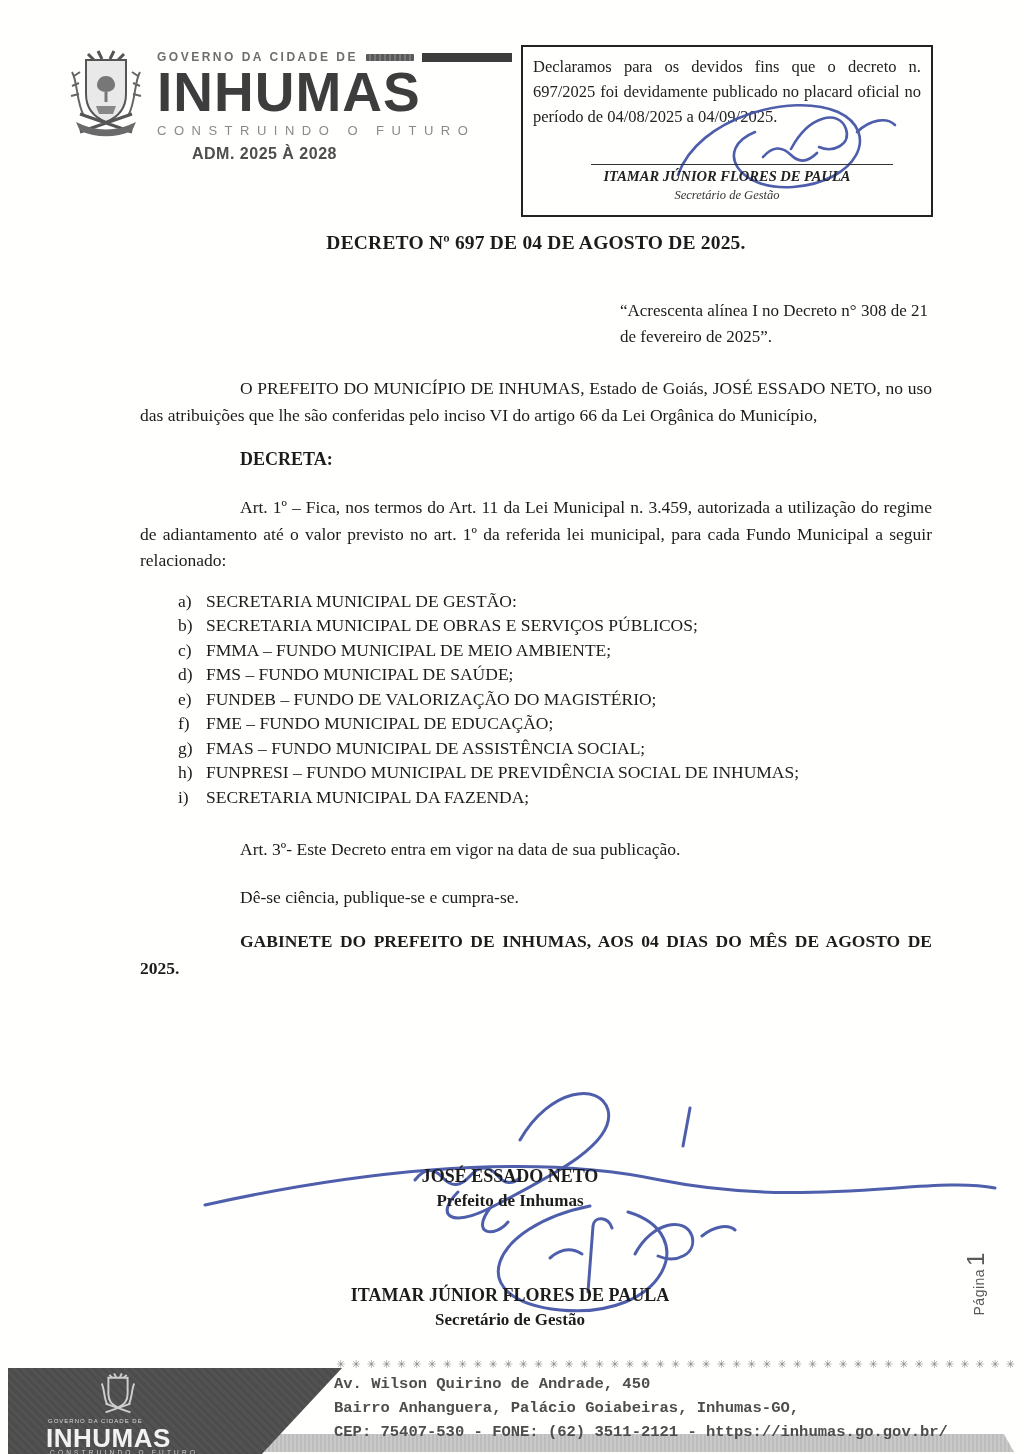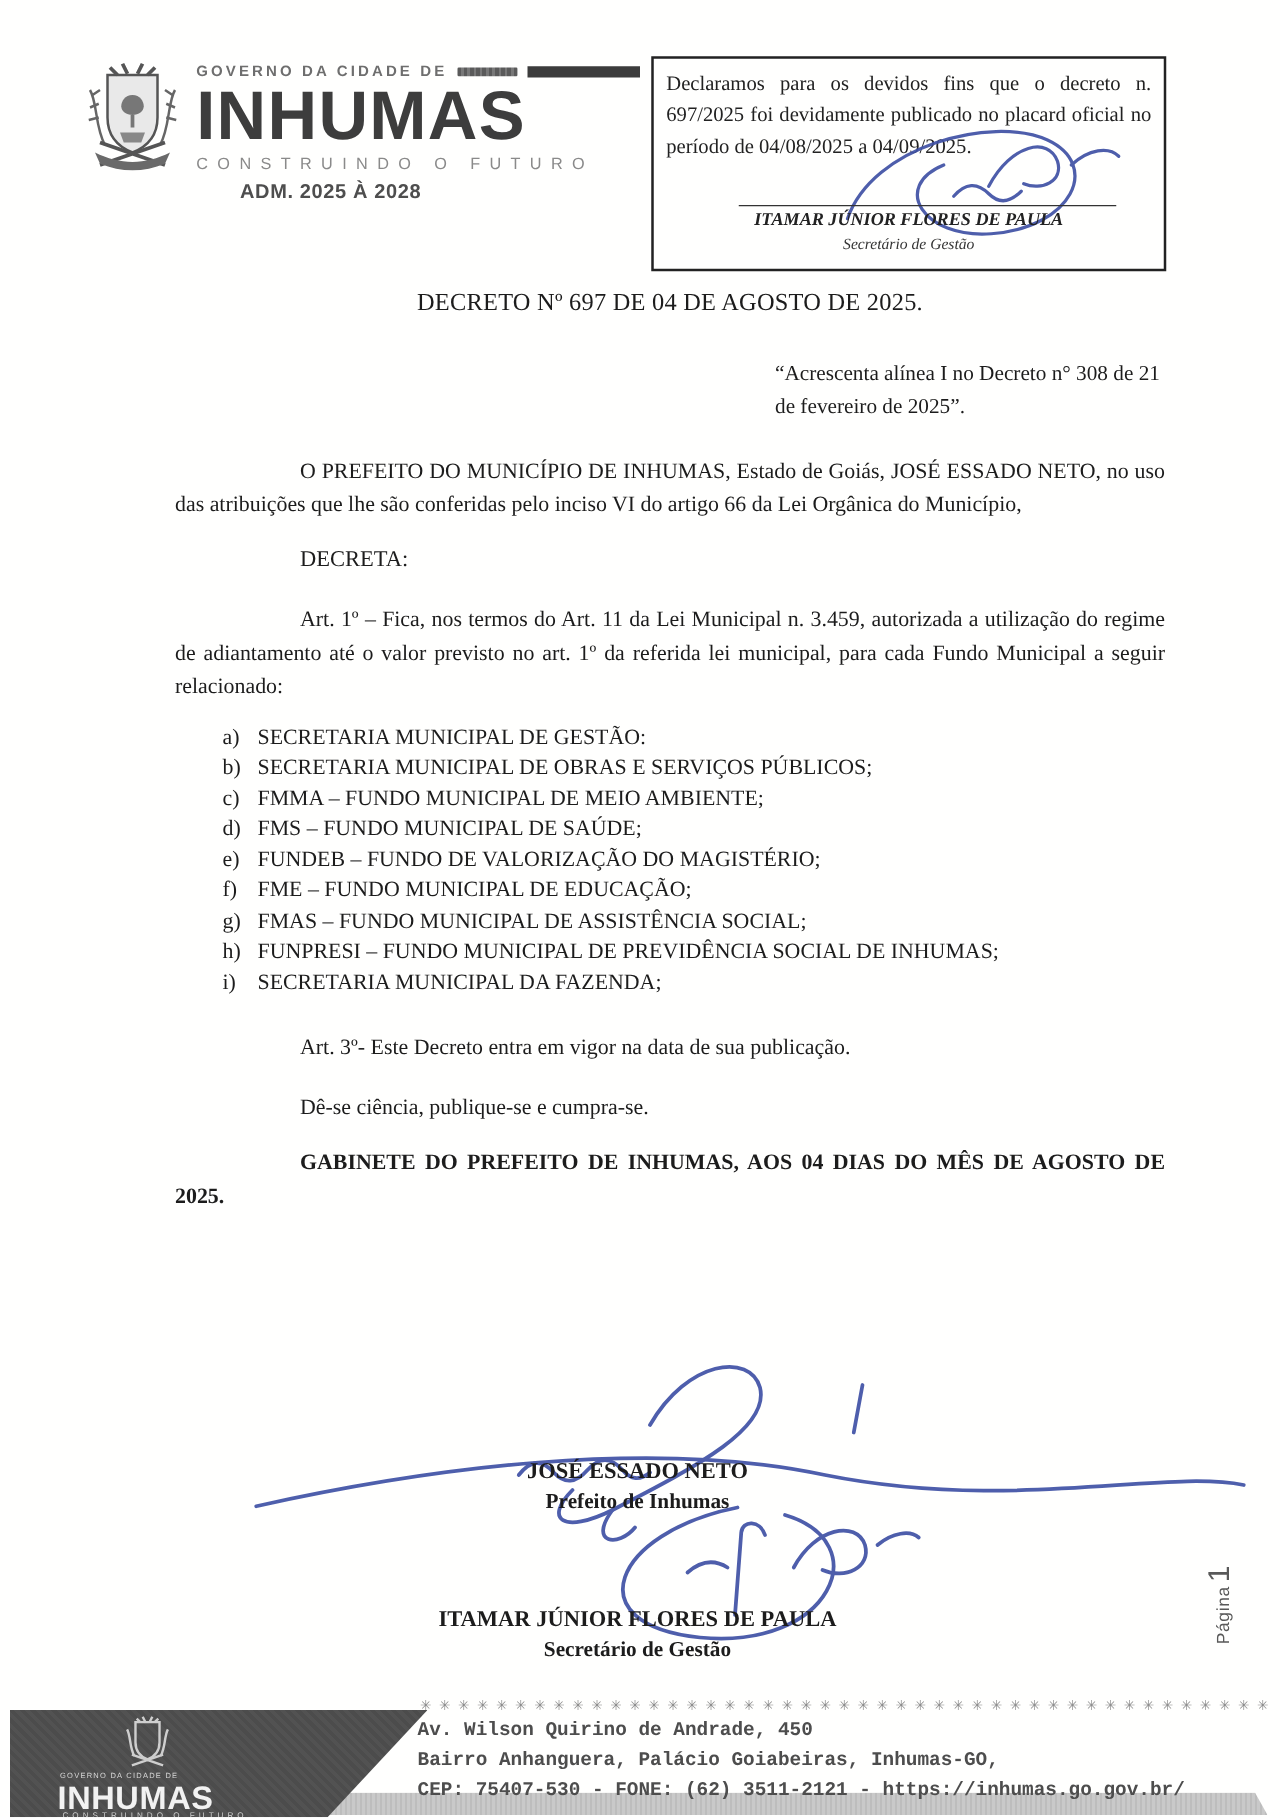--- a/index.html
+++ b/index.html
@@ -49,25 +49,25 @@
     font-weight:bold; font-style:italic; font-size:14.5px; color:#222;
   }
   .decl-role {
     position:absolute; left:0; right:0; top:141px; text-align:center;
     font-style:italic; font-size:12.5px; color:#333;
   }
   .decl-sig-svg { position:absolute; left:120px; top:40px; pointer-events:none; }
 
   
   .doc-col { position:absolute; left:140px; top:232px; width:792px; }
-  .doc-title { text-align:center; font-weight:normal; font-size:19.5px; letter-spacing:0.2px; }
-  .epigraph { margin:32px 4px 0 auto; width:308px; font-size:17px; line-height:1.5; }
+  .doc-title { text-align:center; font-weight:bold; font-size:19.5px; letter-spacing:0.2px; }
+  .epigraph { margin:44px 4px 0 auto; width:308px; font-size:17px; line-height:1.5; }
   p.body-par { font-size:17.5px; line-height:1.52; text-align:justify; }
   .preamble { margin-top:26px; text-indent:100px; }
-  .decreta  { margin-top:21px; margin-left:100px; font-weight:normal; font-size:18px; }
+  .decreta  { margin-top:21px; margin-left:100px; font-weight:bold; font-size:18px; }
   .art      { text-indent:100px; }
   .art1 { margin-top:24px; }
   .art2 { margin-top:24px; }
   .art3 { margin-top:27px; }
   .closing { margin-top:24px; margin-left:100px; font-size:17.5px; }
   .gabinete { margin-top:20px; text-indent:100px; font-weight:bold; }
   b { font-weight:normal; }
 
   ul.fund-list { list-style:none; margin:15px 0 0 38px; }
   ul.fund-list li {

